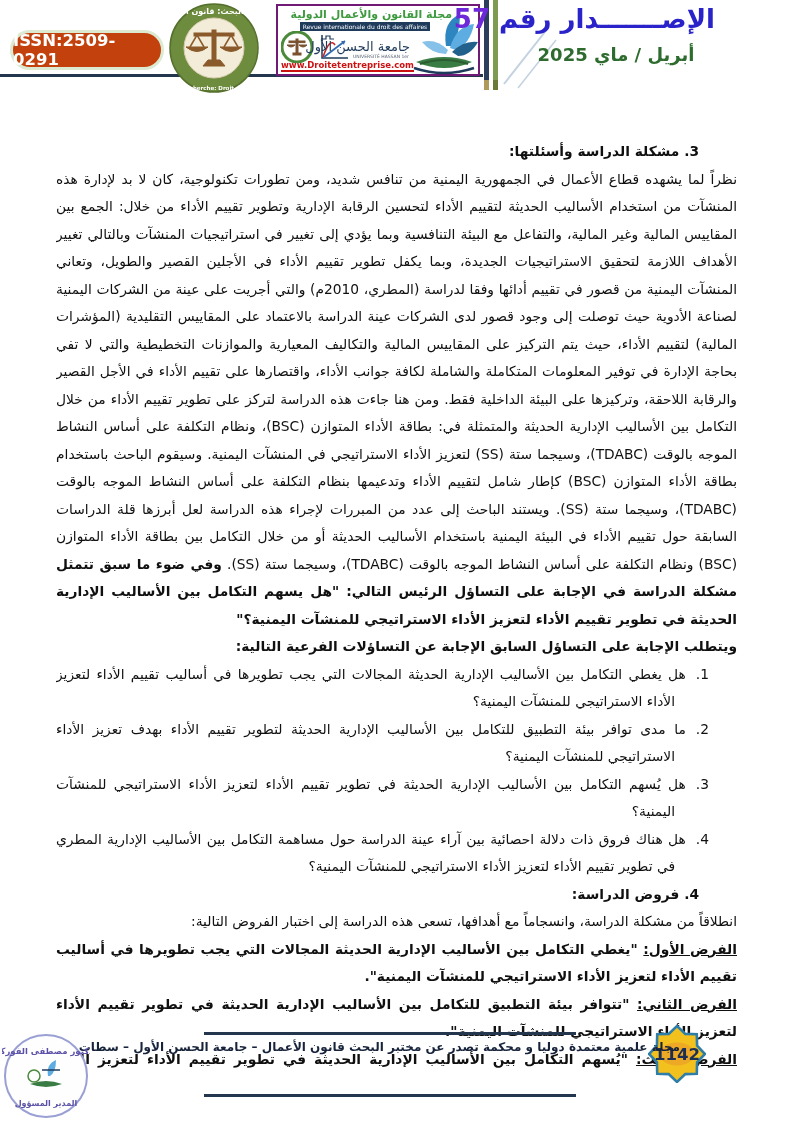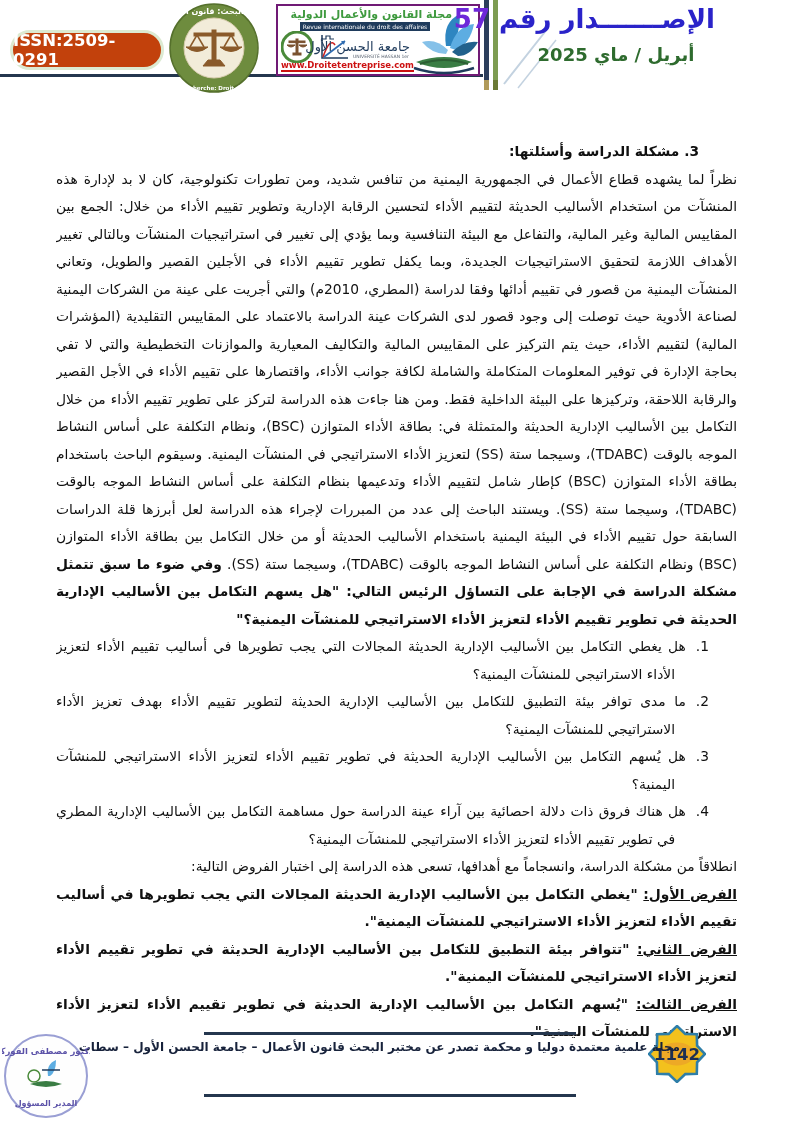--- a/index.html
+++ b/index.html
@@ -160,28 +160,30 @@
 
   <div class="content">
 
     <div class="h-num">3. مشكلة الدراسة وأسئلتها:</div>
 
     <div>
       <span>نظراً لما يشهده قطاع الأعمال في الجمهورية اليمنية من تنافس شديد، ومن تطورات تكنولوجية، كان لا بد لإدارة هذه المنشآت من استخدام الأساليب الحديثة لتقييم الأداء لتحسين الرقابة الإدارية وتطوير تقييم الأداء من خلال: الجمع بين المقاييس المالية وغير المالية، والتفاعل مع البيئة التنافسية وبما يؤدي إلى تغيير في استراتيجيات المنشآت وبالتالي تغيير الأهداف اللازمة لتحقيق الاستراتيجيات الجديدة، وبما يكفل تطوير تقييم الأداء في الأجلين القصير والطويل، وتعاني المنشآت اليمنية من قصور في تقييم أدائها وفقا لدراسة (المطري، 2010م) والتي أجريت على عينة من الشركات اليمنية لصناعة الأدوية حيث توصلت إلى وجود قصور لدى الشركات عينة الدراسة بالاعتماد على المقاييس التقليدية (المؤشرات المالية) لتقييم الأداء، حيث يتم التركيز على المقاييس المالية والتكاليف المعيارية والموازنات التخطيطية والتي لا تفي بحاجة الإدارة في توفير المعلومات المتكاملة والشاملة لكافة جوانب الأداء، واقتصارها على تقييم الأداء في الأجل القصير والرقابة اللاحقة، وتركيزها على البيئة الداخلية فقط.</span>
       <span>ومن هنا جاءت هذه الدراسة لتركز على تطوير تقييم الأداء من خلال التكامل بين الأساليب الإدارية الحديثة والمتمثلة في: بطاقة الأداء المتوازن (BSC)، ونظام التكلفة على أساس النشاط الموجه بالوقت (TDABC)، وسيجما ستة (SS) لتعزيز الأداء الاستراتيجي في المنشآت اليمنية. وسيقوم الباحث باستخدام بطاقة الأداء المتوازن (BSC) كإطار شامل لتقييم الأداء وتدعيمها بنظام التكلفة على أساس النشاط الموجه بالوقت (TDABC)، وسيجما ستة (SS). ويستند الباحث إلى عدد من المبررات لإجراء هذه الدراسة لعل أبرزها قلة الدراسات السابقة حول تقييم الأداء في البيئة اليمنية باستخدام الأساليب الحديثة أو من خلال التكامل بين بطاقة الأداء المتوازن (BSC) ونظام التكلفة على أساس النشاط الموجه بالوقت (TDABC)، وسيجما ستة (SS). </span><span class="b">وفي ضوء ما سبق تتمثل مشكلة الدراسة في الإجابة على التساؤل الرئيس التالي: "هل يسهم التكامل بين الأساليب الإدارية الحديثة في تطوير تقييم الأداء لتعزيز الأداء الاستراتيجي للمنشآت اليمنية؟"</span>
     </div>
 
+    <div class="b">ويتطلب الإجابة على التساؤل السابق الإجابة عن التساؤلات الفرعية التالية:</div>
 
     <div>
       <div class="q-item"><span class="qnum">1.</span><span>هل يغطي التكامل بين الأساليب الإدارية الحديثة المجالات التي يجب تطويرها في أساليب تقييم الأداء لتعزيز الأداء الاستراتيجي للمنشآت اليمنية؟</span></div>
       <div class="q-item"><span class="qnum">2.</span><span>ما مدى توافر بيئة التطبيق للتكامل بين الأساليب الإدارية الحديثة لتطوير تقييم الأداء بهدف تعزيز الأداء الاستراتيجي للمنشآت اليمنية؟</span></div>
       <div class="q-item"><span class="qnum">3.</span><span>هل يُسهم التكامل بين الأساليب الإدارية الحديثة في تطوير تقييم الأداء لتعزيز الأداء الاستراتيجي للمنشآت اليمنية؟</span></div>
       <div class="q-item"><span class="qnum">4.</span><span>هل هناك فروق ذات دلالة احصائية بين آراء عينة الدراسة حول مساهمة التكامل بين الأساليب الإدارية المطري في تطوير تقييم الأداء لتعزيز الأداء الاستراتيجي للمنشآت اليمنية؟</span></div>
     </div>
 
+    <div class="h-num">4. فروض الدراسة:</div>
 
     <div>انطلاقاً من مشكلة الدراسة، وانسجاماً مع أهدافها، تسعى هذه الدراسة إلى اختبار الفروض التالية:</div>
 
     <div>
       <div><span class="hyp-label">الفرض الأول:</span><span class="hyp-text"> "يغطي التكامل بين الأساليب الإدارية الحديثة المجالات التي يجب تطويرها في أساليب تقييم الأداء لتعزيز الأداء الاستراتيجي للمنشآت اليمنية".</span></div>
       <div><span class="hyp-label">الفرض الثاني:</span><span class="hyp-text"> "تتوافر بيئة التطبيق للتكامل بين الأساليب الإدارية الحديثة في تطوير تقييم الأداء لتعزيز الأداء الاستراتيجي للمنشآت اليمنية".</span></div>
       <div><span class="hyp-label">الفرض الثالث:</span><span class="hyp-text"> "يُسهم التكامل بين الأساليب الإدارية الحديثة في تطوير تقييم الأداء لتعزيز الأداء الاستراتيجي للمنشآت اليمنية".</span></div>
     </div>
   </div>
 

